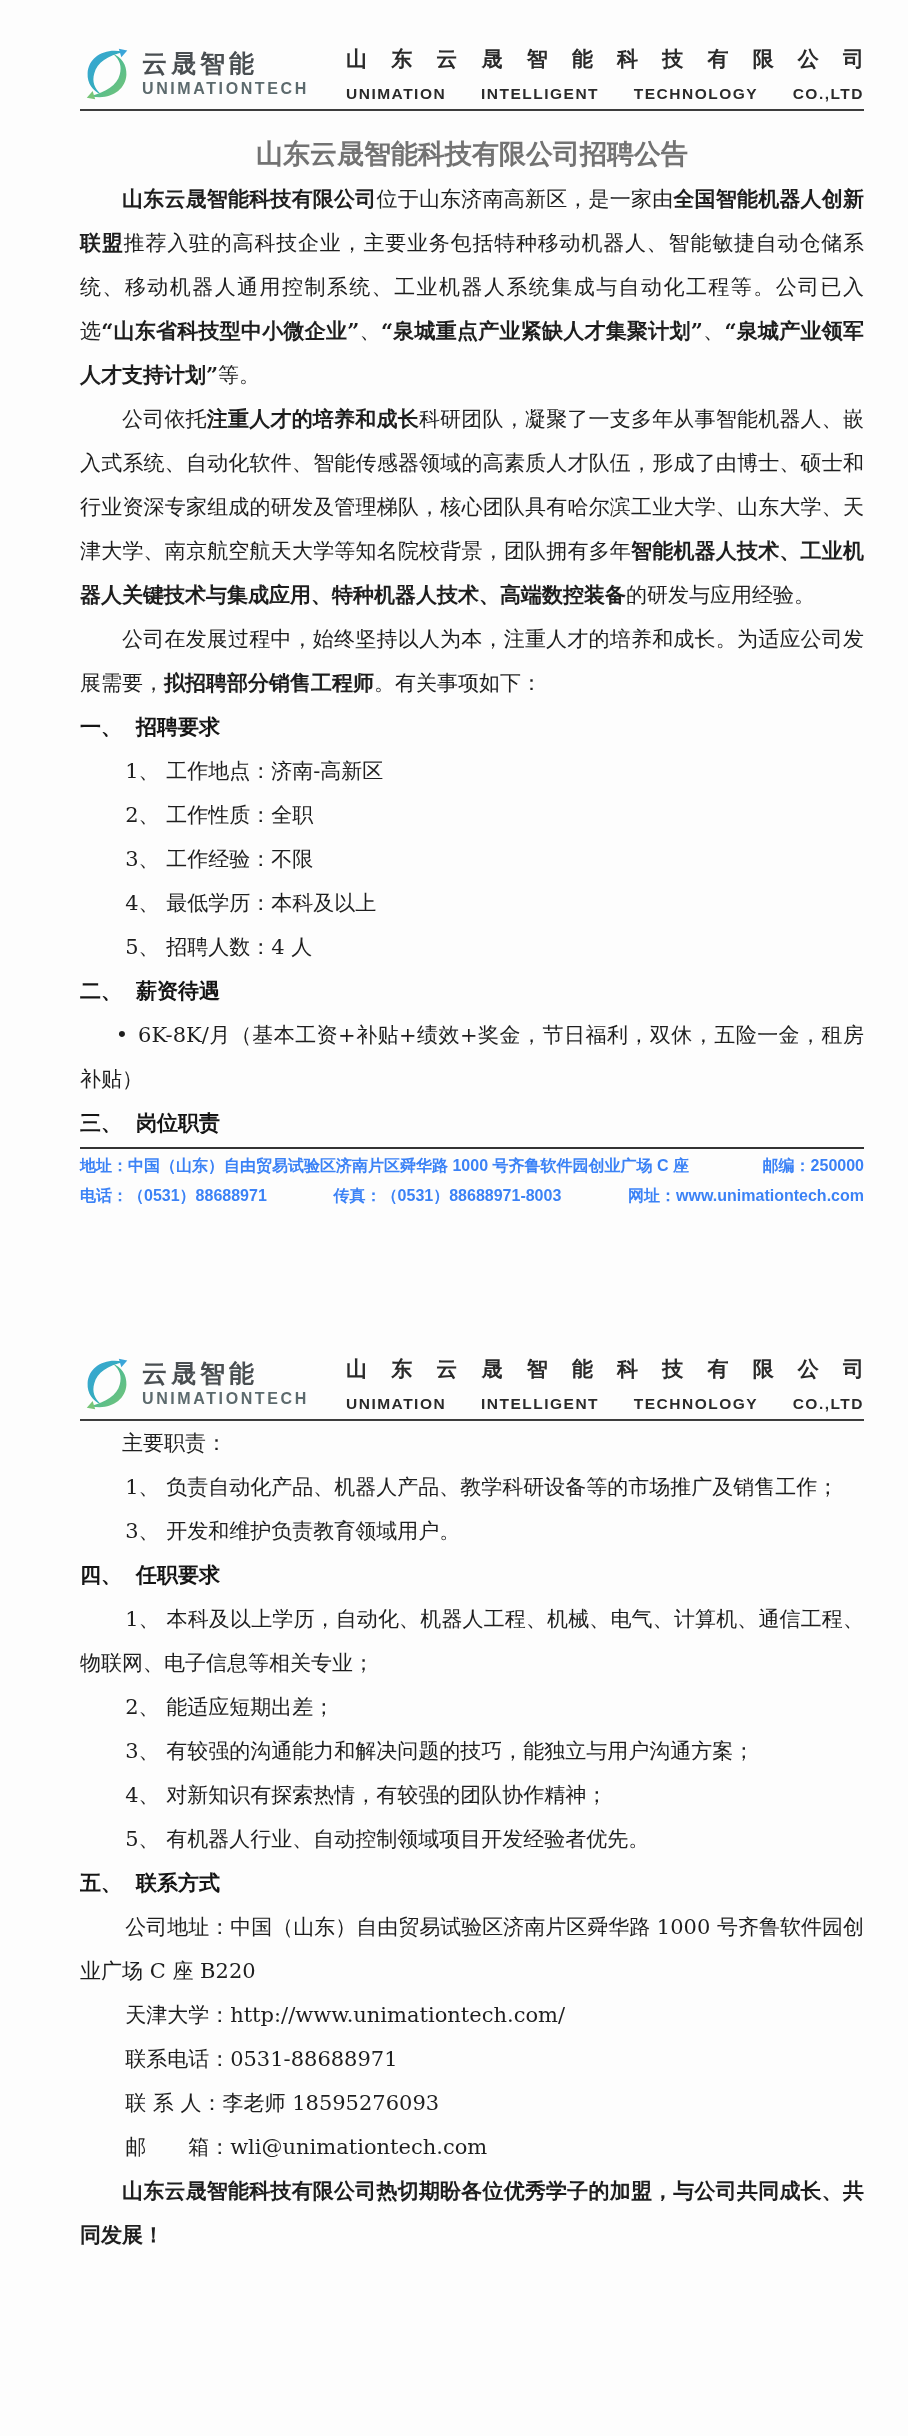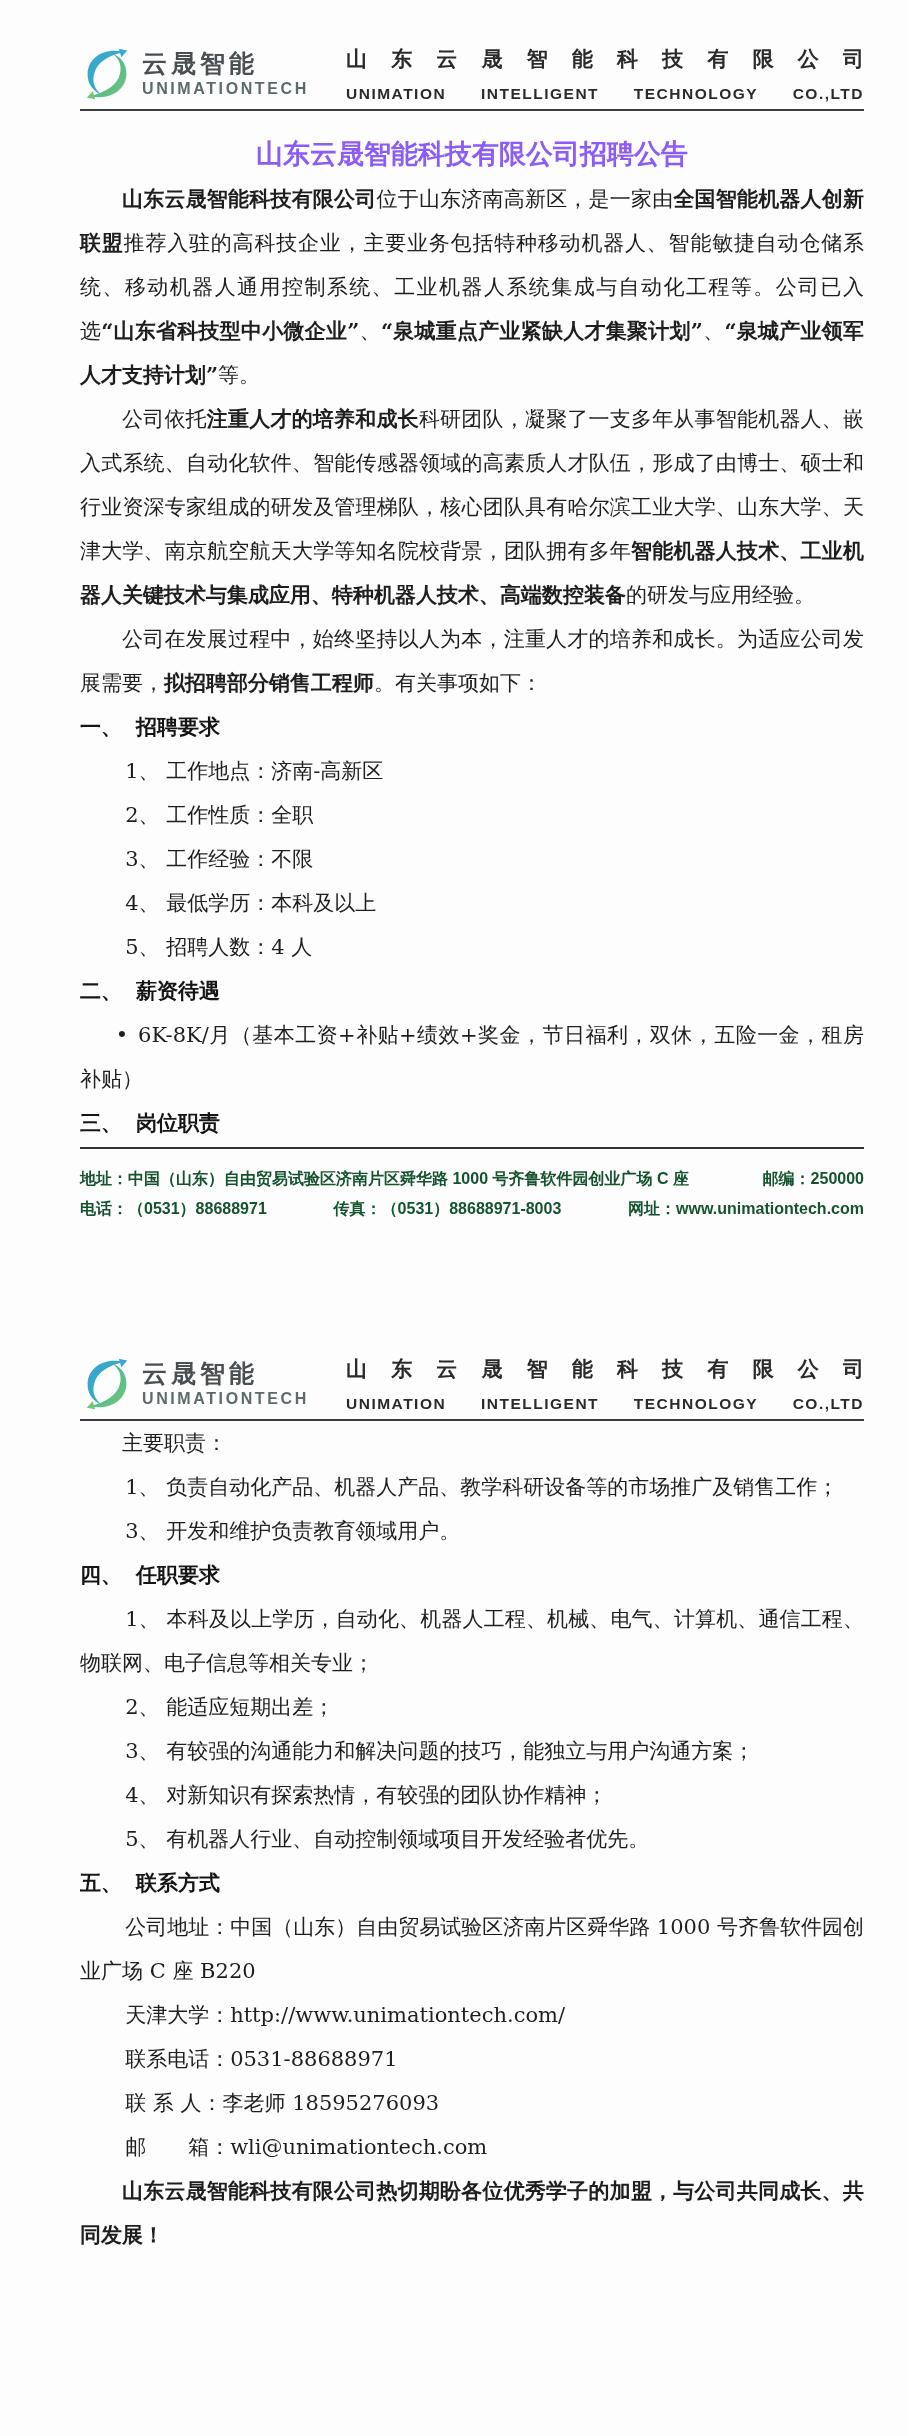--- a/index.html
+++ b/index.html
@@ -14,32 +14,32 @@
   .logo svg{width:54px;height:58px;flex:none;}
   .logo-txt{margin-left:8px;}
   .logo-cn{font-family:"Liberation Sans",sans-serif;font-size:25px;font-weight:700;color:#4a4f52;letter-spacing:4px;line-height:1.1;}
   .logo-en{font-family:"Liberation Sans",sans-serif;font-size:16px;font-weight:700;color:#5c6a6d;letter-spacing:2.6px;margin-top:3px;}
   .co{flex:1;margin-left:34px;}
   .co-cn{font-family:"Liberation Sans",sans-serif;font-size:21px;font-weight:700;color:#2a2a2a;text-align:justify;text-align-last:justify;line-height:1.35;}
   .co-en{font-family:"Liberation Sans",sans-serif;font-size:15.5px;font-weight:700;color:#2a2a2a;letter-spacing:1.5px;text-align:justify;text-align-last:justify;margin-top:12px;}
   .hdr-rule{height:2px;background:#3d3d3d;margin-top:3px;}
 
   
-  .title{font-size:27px;font-weight:700;text-align:center;margin:26px 0 6px 0;line-height:34px;color:#8b5cf6;}
+  .title{font-size:27px;font-weight:700;text-align:center;margin:26px 0 6px 0;line-height:34px;color:#737373;}
   .par,.item{font-size:21px;line-height:44px;margin:0;text-align:justify;text-indent:2em;}
   .item{text-indent:2.15em;}
   .sec{font-family:"Liberation Sans",sans-serif;font-size:21px;font-weight:700;line-height:44px;margin:0;color:#151515;}
   .sec .sec-no{margin-right:14px;}
   .bold,.par b{font-weight:700;}
   .closing{font-weight:700;}
   .dot{margin-right:10px;}
 
   
   .foot-rule{height:2px;background:#333;margin-top:2px;}
-  .foot{font-family:"Liberation Sans",sans-serif;font-size:16px;font-weight:700;color:#14532d;margin-top:15px;}
+  .foot{font-family:"Liberation Sans",sans-serif;font-size:16px;font-weight:700;color:#3b82f6;margin-top:2px;}
   .foot-row{display:flex;justify-content:space-between;line-height:30px;}
 </style>
 </head>
 <body>
 
 <section class="page page1">
   <header class="hdr">
     <div class="logo">
       <svg viewBox="0 0 64 68" aria-hidden="true">
         <defs>

